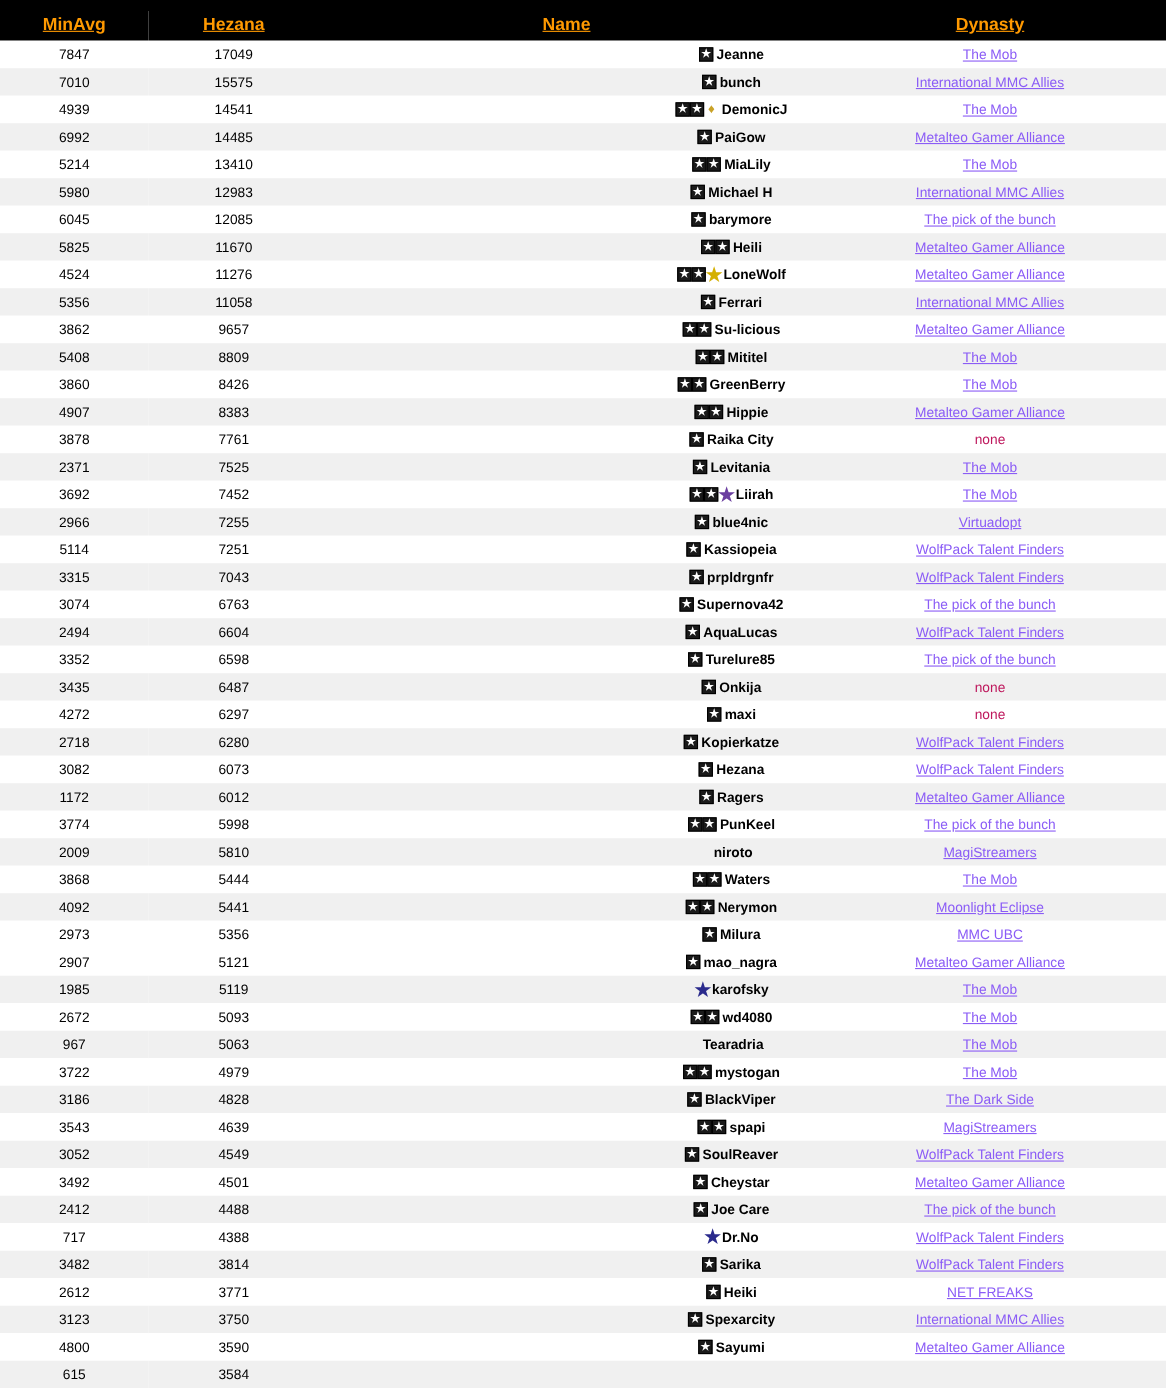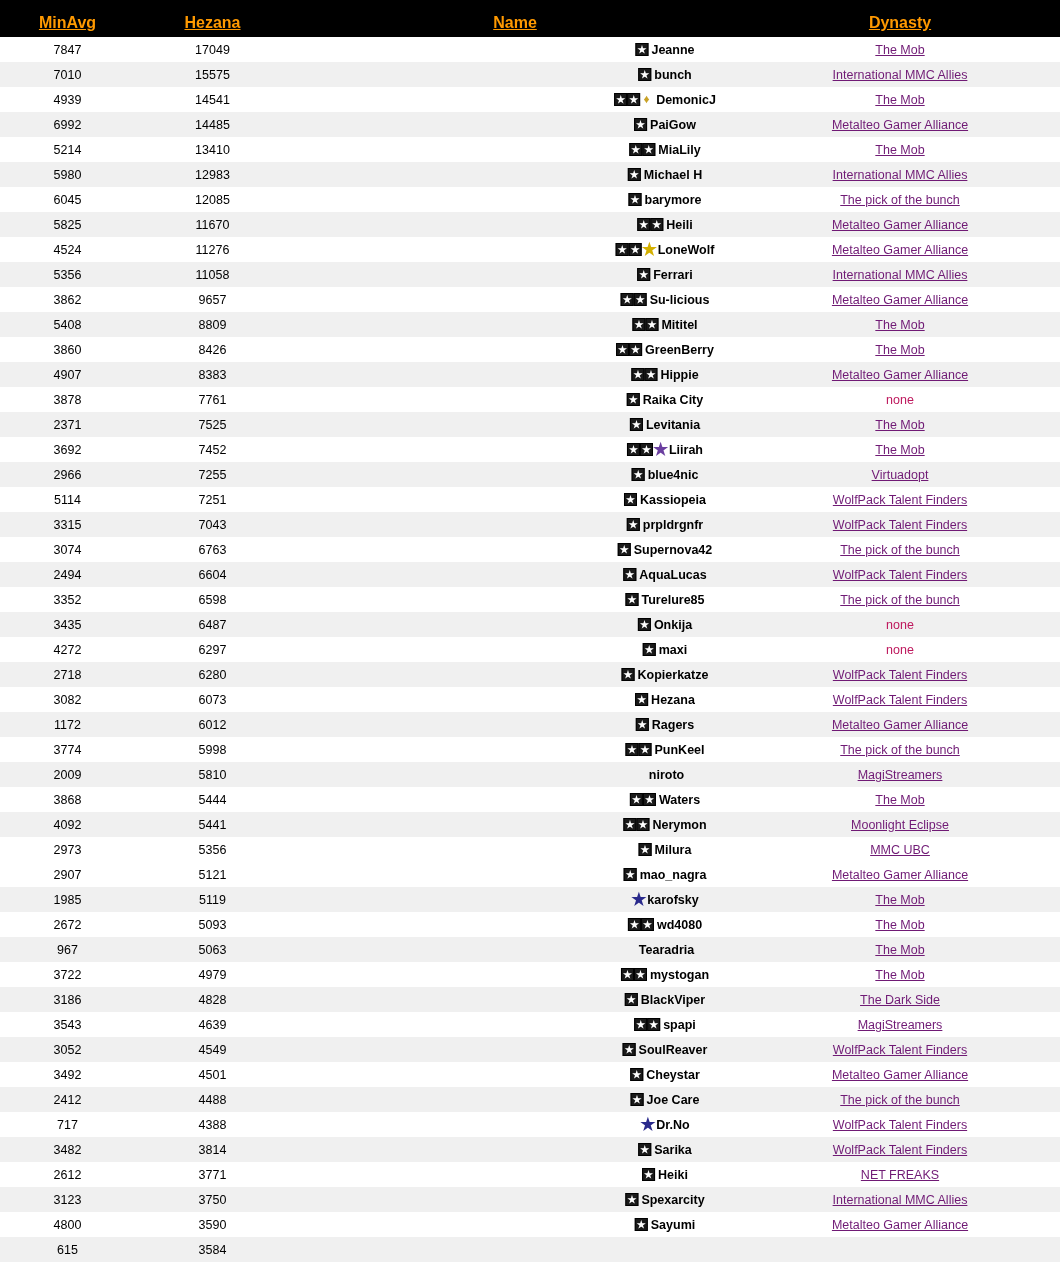--- a/index.html
+++ b/index.html
@@ -101,21 +101,21 @@
     font-size: 12px;
     line-height: 13px;
     font-weight: bold;
   }
   .nm { margin-left: 2px; }
   td.dyn {
     text-align: center;
     font-size: 12.5px;
   }
   td.dyn a {
-    color: #701a75;
+    color: #8b5cf6;
     text-decoration: underline;
   }
   td.dyn .none {
     text-decoration: none;
     color: #be185d;
   }
   .topbar {
     height: 10px;
     background: #000000;
     width: 1060px;

